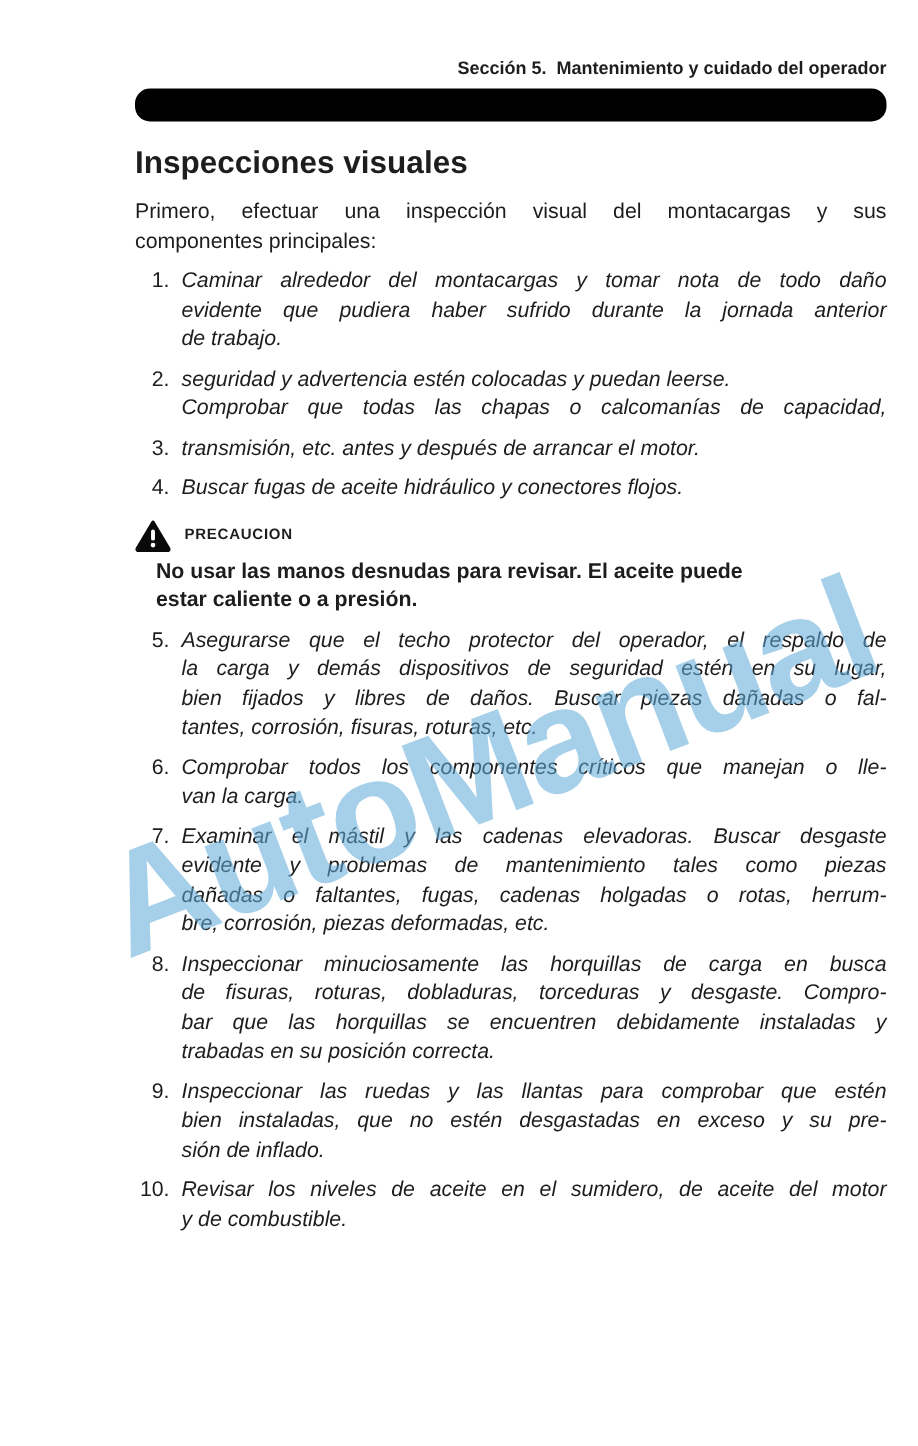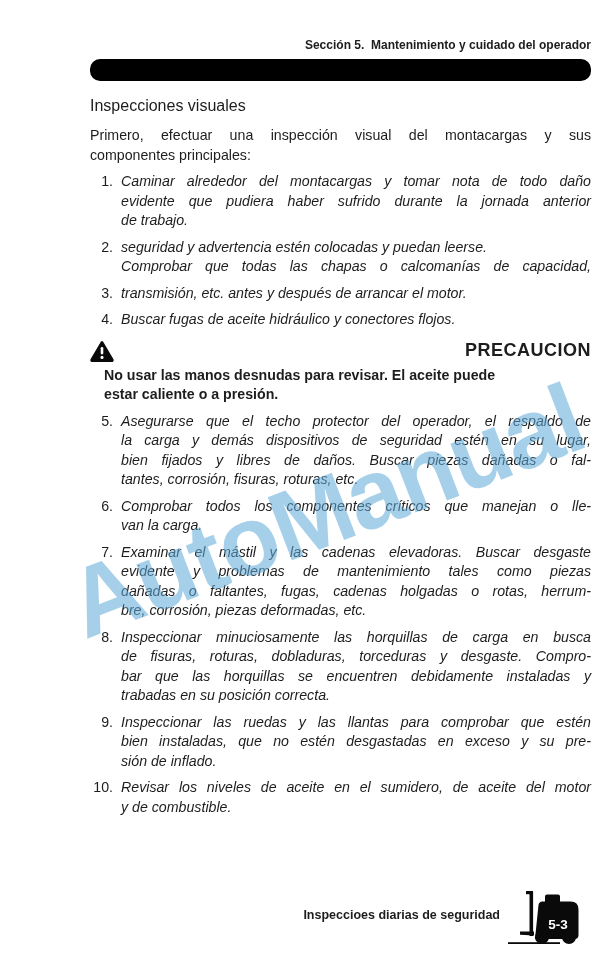--- a/index.html
+++ b/index.html
@@ -6,32 +6,32 @@
   .page {
     position:relative; width:612px; height:964px; background:#ffffff;
     font-family:"Liberation Sans", sans-serif; color:#1d1d1d; overflow:hidden;
   }
   .content { padding:0 21px 0 90px; }
   .header-text {
     padding-top:38px; text-align:right; font-weight:bold; font-size:12px;
     line-height:14px; white-space:pre-wrap;
   }
   .black-bar { height:22px; background:#000000; border-radius:10px; margin-top:7px; }
-  .title { font-size:16px; font-weight:normal; margin:16px 0 0 0; }
+  .title { font-size:21px; font-weight:bold; margin:16px 0 0 0; }
   .intro { margin-top:11px; font-size:14.2px; line-height:19.5px; }
   .list-item { display:flex; margin-top:7px; font-size:14.2px; line-height:19.5px; }
   .num { flex:0 0 23px; width:23px; text-align:right; }
   .itext { flex:1; margin-left:8px;font-style:italic; }
   .jline { text-align:justify; text-align-last:justify; }
   .jline-last { text-align-last:left; }
   .no-justify .jline, .no-justify .jline-last { text-align:center; text-align-last:left; }
   .caution { margin-top:9px; }
   .caution-head {
-    display:flex; justify-content:space-between; align-items:center; gap:9px;
-    height:24px; font-weight:bold; font-size:18px; letter-spacing:0.5px;
+    display:flex; justify-content:flex-start; align-items:center; gap:9px;
+    height:24px; font-weight:bold; font-size:10px; letter-spacing:0.5px;
   }
   .warning { margin:3px 0 0 14px; font-weight:bold; font-size:14.2px; line-height:19.5px; }
   .watermark {
     position:absolute; left:55px; top:455px; width:540px; text-align:center;
     transform:rotate(-21deg); font-size:98px; font-weight:bold;
     color:#5fabd9; opacity:0.55; letter-spacing:-2px; pointer-events:none; z-index:5;
     white-space:nowrap;
   }
   .footer {
     position:absolute; top:882px; left:0; right:12px; height:66px;
@@ -149,28 +149,13 @@
           <div class="itext">
             <div class="jline">Revisar los niveles de aceite en el sumidero, de aceite del motor</div>
             <div class="jline jline-last">y de combustible.</div>
           </div>
         </div>
       </div>
   </div>
 
   <div class="watermark" style="color: rgb(95, 171, 217);">AutoManual</div>
 
-  <div class="footer">
-    <div class="footer-label">Inspeccioes diarias de seguridad</div>
-    <span style="display:inline-flex;">
-      <svg width="92" height="66" viewBox="0 0 92 66" aria-hidden="true">
-        <rect x="0" y="60.2" width="52" height="1.8" fill="#0a0a0a"></rect>
-        <rect x="18" y="9" width="4" height="3.2" fill="#0a0a0a"></rect>
-        <rect x="21.5" y="9" width="3.6" height="45" fill="#0a0a0a"></rect>
-        <path d="M12 49.5 L26 49.5 L26 53.5 L12 52.8 Z" fill="#0a0a0a"></path>
-        <path d="M27 57 L30.5 23 Q31 19.5 34.5 19.5 L37 19.5 L37 14.5 Q37 12.5 39 12.5 L50 12.5 Q52 12.5 52 14.5 L52 19.5 L62.5 19.5 Q70.5 19.5 70.5 27.5 L70.5 53 Q70.5 57 66.5 57 Z" fill="#0a0a0a"></path>
-        <circle cx="34" cy="55" r="7" fill="#0a0a0a"></circle>
-        <circle cx="61" cy="55" r="7" fill="#0a0a0a"></circle>
-        <text x="50" y="47" text-anchor="middle" fill="#ffffff" font-family="Liberation Sans, sans-serif" font-size="13.5" font-weight="bold">5-3</text>
-      </svg>
-    </span>
-  </div>
 </div>
 
 </body></html>

